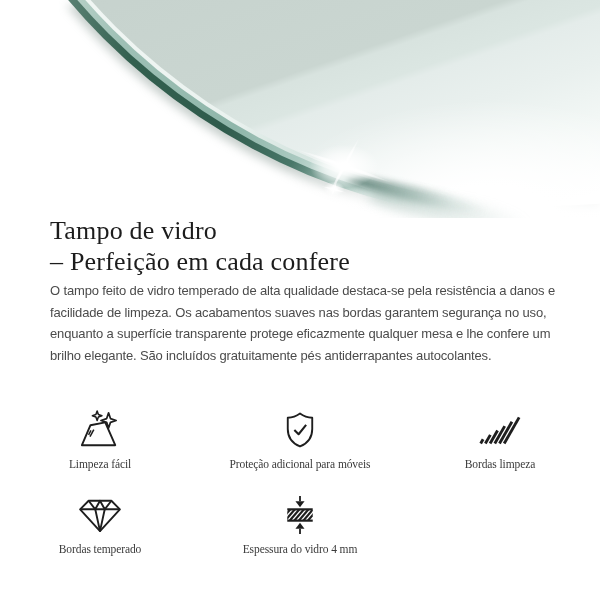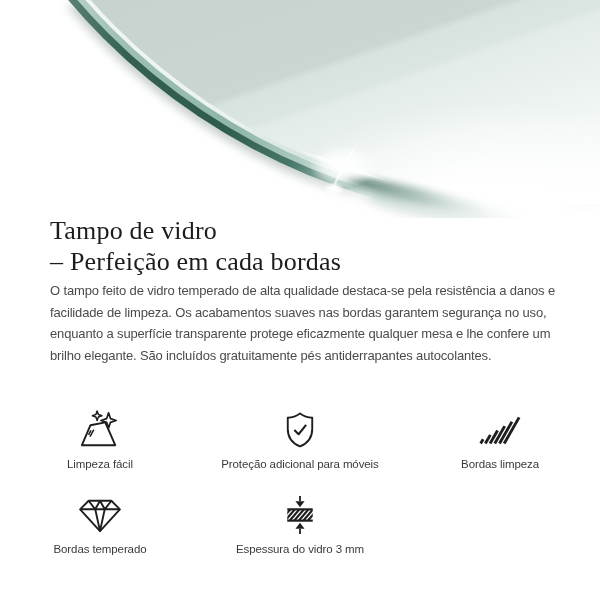--- a/index.html
+++ b/index.html
@@ -42,21 +42,21 @@
   .sparkle-small .ray-b{left:-9px;top:-1.5px;width:18px;height:3px;transform:rotate(-70deg);}
 
   
   .title{position:absolute;left:50px;top:215px;font-family:"Liberation Serif",serif;
          font-size:26px;line-height:31px;color:#1c1c1c;letter-spacing:0.2px;}
   .body-text{position:absolute;left:50px;top:280px;width:515px;font-size:13px;line-height:21.6px;
          color:#4b4b4b;letter-spacing:-0.15px;}
 
   
   .features{position:absolute;left:0;top:410px;width:600px;display:grid;
-            grid-template-columns:repeat(3,1fr);row-gap:25px;}
+            grid-template-columns:repeat(3,1fr);row-gap:25px;font-family:Liberation Serif, serif;}
   .feature{display:flex;flex-direction:column;align-items:center;}
   .icon-box{height:40px;display:flex;align-items:center;justify-content:center;}
   .feature-label{margin-top:8px;font-size:11.5px;color:#3a3a3a;letter-spacing:-0.1px;white-space:nowrap;}
   .icn{stroke:#1e1e1e;fill:none;stroke-width:2;stroke-linejoin:round;}
 </style>
 </head>
 <body>
 
 <div class="page">
 
@@ -77,21 +77,21 @@
     </div>
     <div class="sparkle-small sparkle">
       <div class="glow"></div>
       <div class="ray ray-a"></div>
       <div class="ray ray-b"></div>
     </div>
   </div>
 
   <h1 class="title" style="margin:0;font-weight:normal;">
     <div>Tampo de vidro</div>
-    <div>– Perfeição em cada bordas</div>
+    <div>– Perfeição em cada confere</div>
   </h1>
 
   <p class="body-text" style="margin:0;">O tampo feito de vidro temperado de alta qualidade destaca-se pela resistência a danos e facilidade de limpeza. Os acabamentos suaves nas bordas garantem segurança no uso, enquanto a superfície transparente protege eficazmente qualquer mesa e lhe confere um brilho elegante. São incluídos gratuitamente pés antiderrapantes autocolantes.</p>
 
   <div class="features">
 
     <div class="feature">
       <div class="icon-box">
         <svg class="icn" width="46" height="40" viewBox="0 0 48 42">
           <path d="M14,16 L29.5,13 L40,37 L5,37 Z"></path>
@@ -163,17 +163,17 @@
             <line x1="16" y1="29" x2="28" y2="15"></line>
             <line x1="21" y1="29" x2="33" y2="15"></line>
             <line x1="26" y1="29" x2="38" y2="15"></line>
           </g>
           <line x1="18" y1="1" x2="18" y2="7" stroke="#1e1e1e" stroke-width="2"></line>
           <polygon points="13,7 23,7 18,13.5" fill="#1e1e1e"></polygon>
           <line x1="18" y1="43" x2="18" y2="37" stroke="#1e1e1e" stroke-width="2"></line>
           <polygon points="13,37 23,37 18,30.5" fill="#1e1e1e"></polygon>
         </svg>
       </div>
-      <div class="feature-label">Espessura do vidro 3 mm</div>
+      <div class="feature-label">Espessura do vidro 4 mm</div>
     </div>
 
   </div>
 </div>
 
 </body></html>

